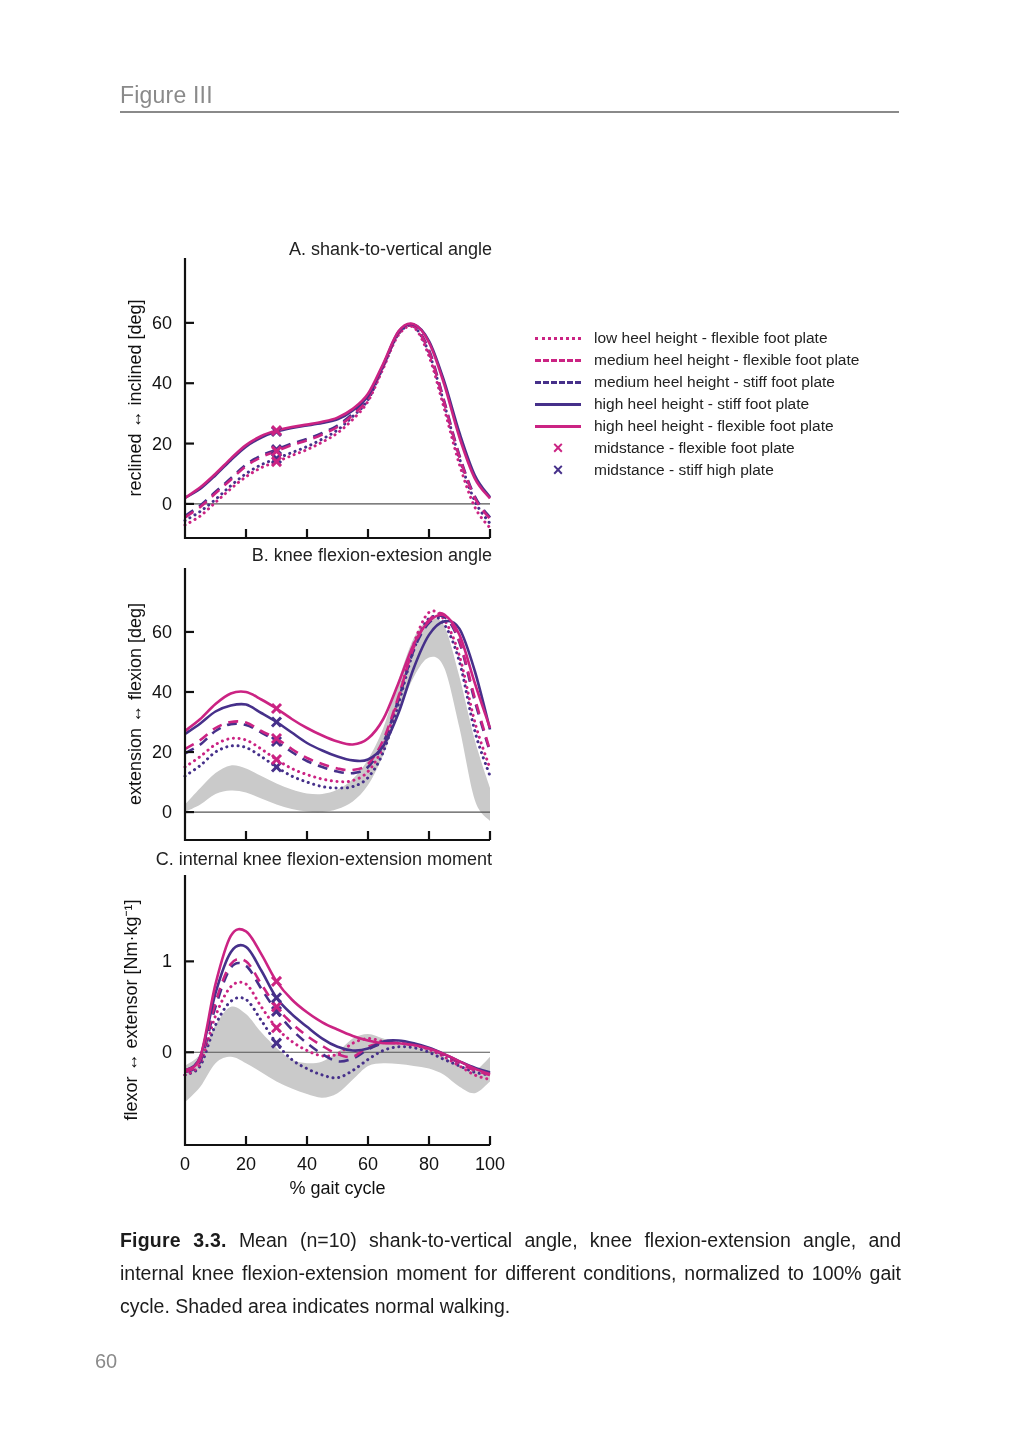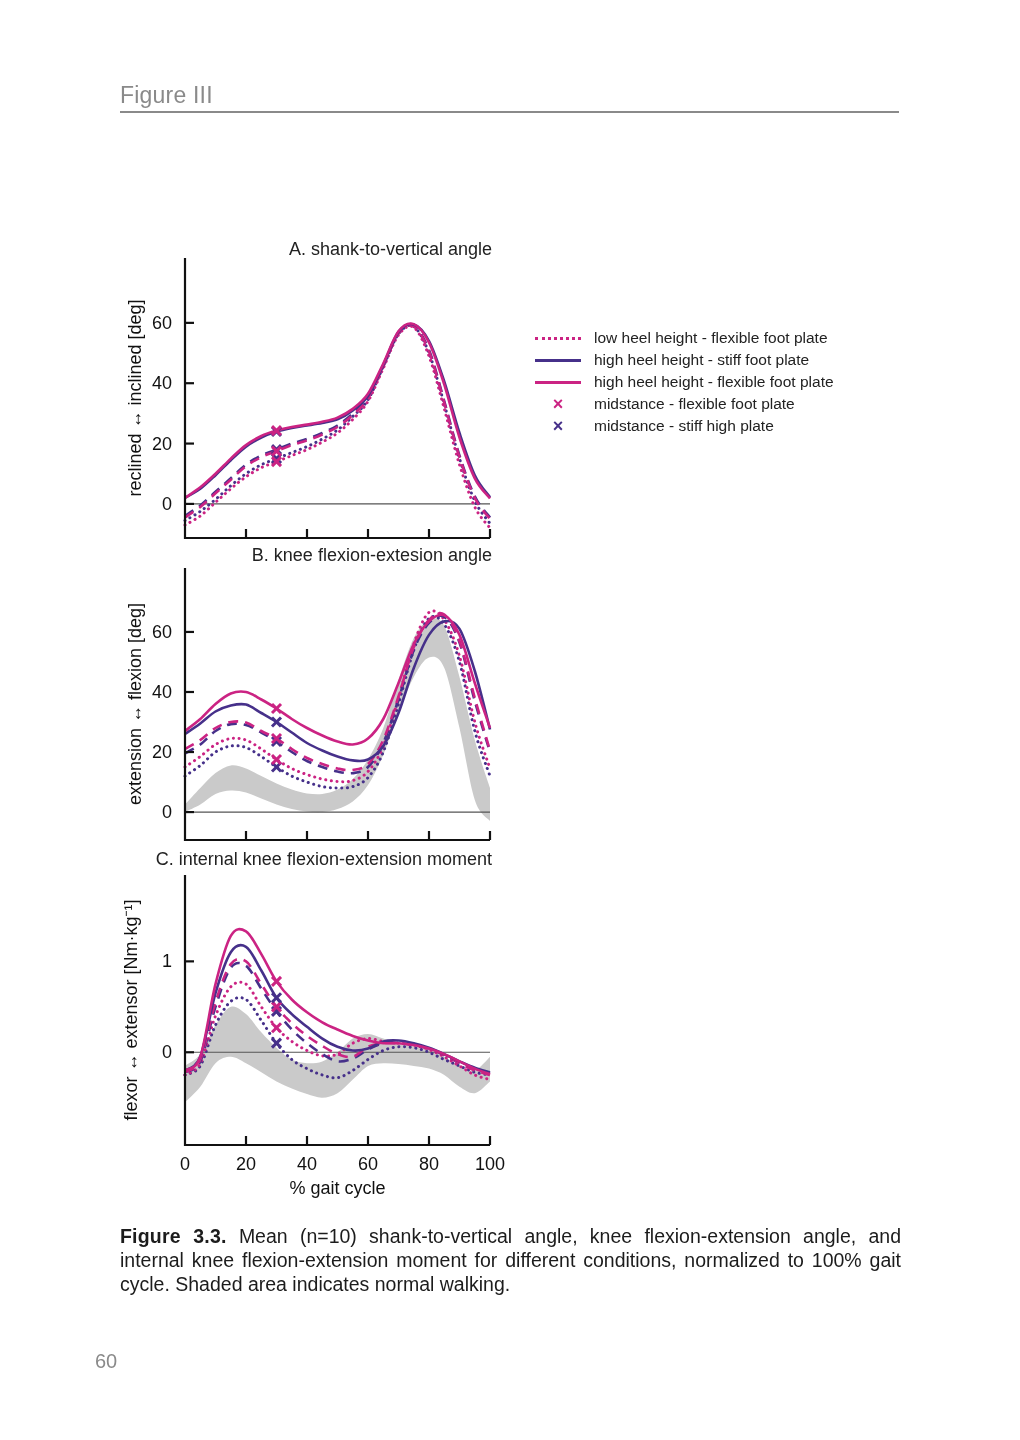--- a/index.html
+++ b/index.html
@@ -13,21 +13,21 @@
   .legend-row{display:flex;align-items:center;height:22px;}
   .swatch-box{width:46px;flex:0 0 46px;display:flex;align-items:center;justify-content:center;margin-right:13px;}
   .swatch-line{width:46px;height:0;}
   .sw-dotted{border-top:3px dotted var(--c);}
   .sw-dashed{border-top:3px dashed var(--c);}
   .sw-solid{border-top:3px solid var(--c);}
   .sw-x{color:var(--c);font-weight:bold;font-size:18px;line-height:18px;}
   .pink{--c:var(--flexible,#cb2383);}
   .purple{--c:var(--stiff,#46308a);}
   .legend-label{font-size:15.5px;color:#222;white-space:nowrap;}
-  #caption{left:120px;top:1204px;width:781px;font-size:19.5px;line-height:24px;text-align:justify;color:#1c1c1c;}
+  #caption{left:120px;top:1204px;width:781px;font-size:19.5px;line-height:33px;text-align:justify;color:#1c1c1c;}
   #caption strong{letter-spacing:.2px;}
   #page-number{left:95px;top:1350px;font-size:20px;color:var(--muted,#8a8a8a);}
 </style>
 </head>
 <body>
 
 <div class="abs" id="chapter-header">Figure III</div>
 <div class="abs" id="header-rule"></div>
 
 <svg class="abs" id="charts-svg" width="1020" height="1440" viewBox="0 0 1020 1440">
@@ -204,20 +204,32 @@
   </svg>
 
 <div class="abs" id="legend">
   <div class="legend-row">
     <span class="swatch-box pink">
         <span class="swatch-line sw-dotted"></span>
       </span>
     <span class="legend-label">low heel height - flexible foot plate</span>
   </div>
   <div class="legend-row">
+    <span class="swatch-box pink">
+        <span class="swatch-line sw-dashed"></span>
+      </span>
+    <span class="legend-label">medium heel height - flexible foot plate</span>
+  </div>
+  <div class="legend-row">
+    <span class="swatch-box purple">
+        <span class="swatch-line sw-dashed"></span>
+      </span>
+    <span class="legend-label">medium heel height - stiff foot plate</span>
+  </div>
+  <div class="legend-row">
     <span class="swatch-box purple">
         <span class="swatch-line sw-solid"></span>
       </span>
     <span class="legend-label">high heel height - stiff foot plate</span>
   </div>
   <div class="legend-row">
     <span class="swatch-box pink">
         <span class="swatch-line sw-solid"></span>
       </span>
     <span class="legend-label">high heel height - flexible foot plate</span>

